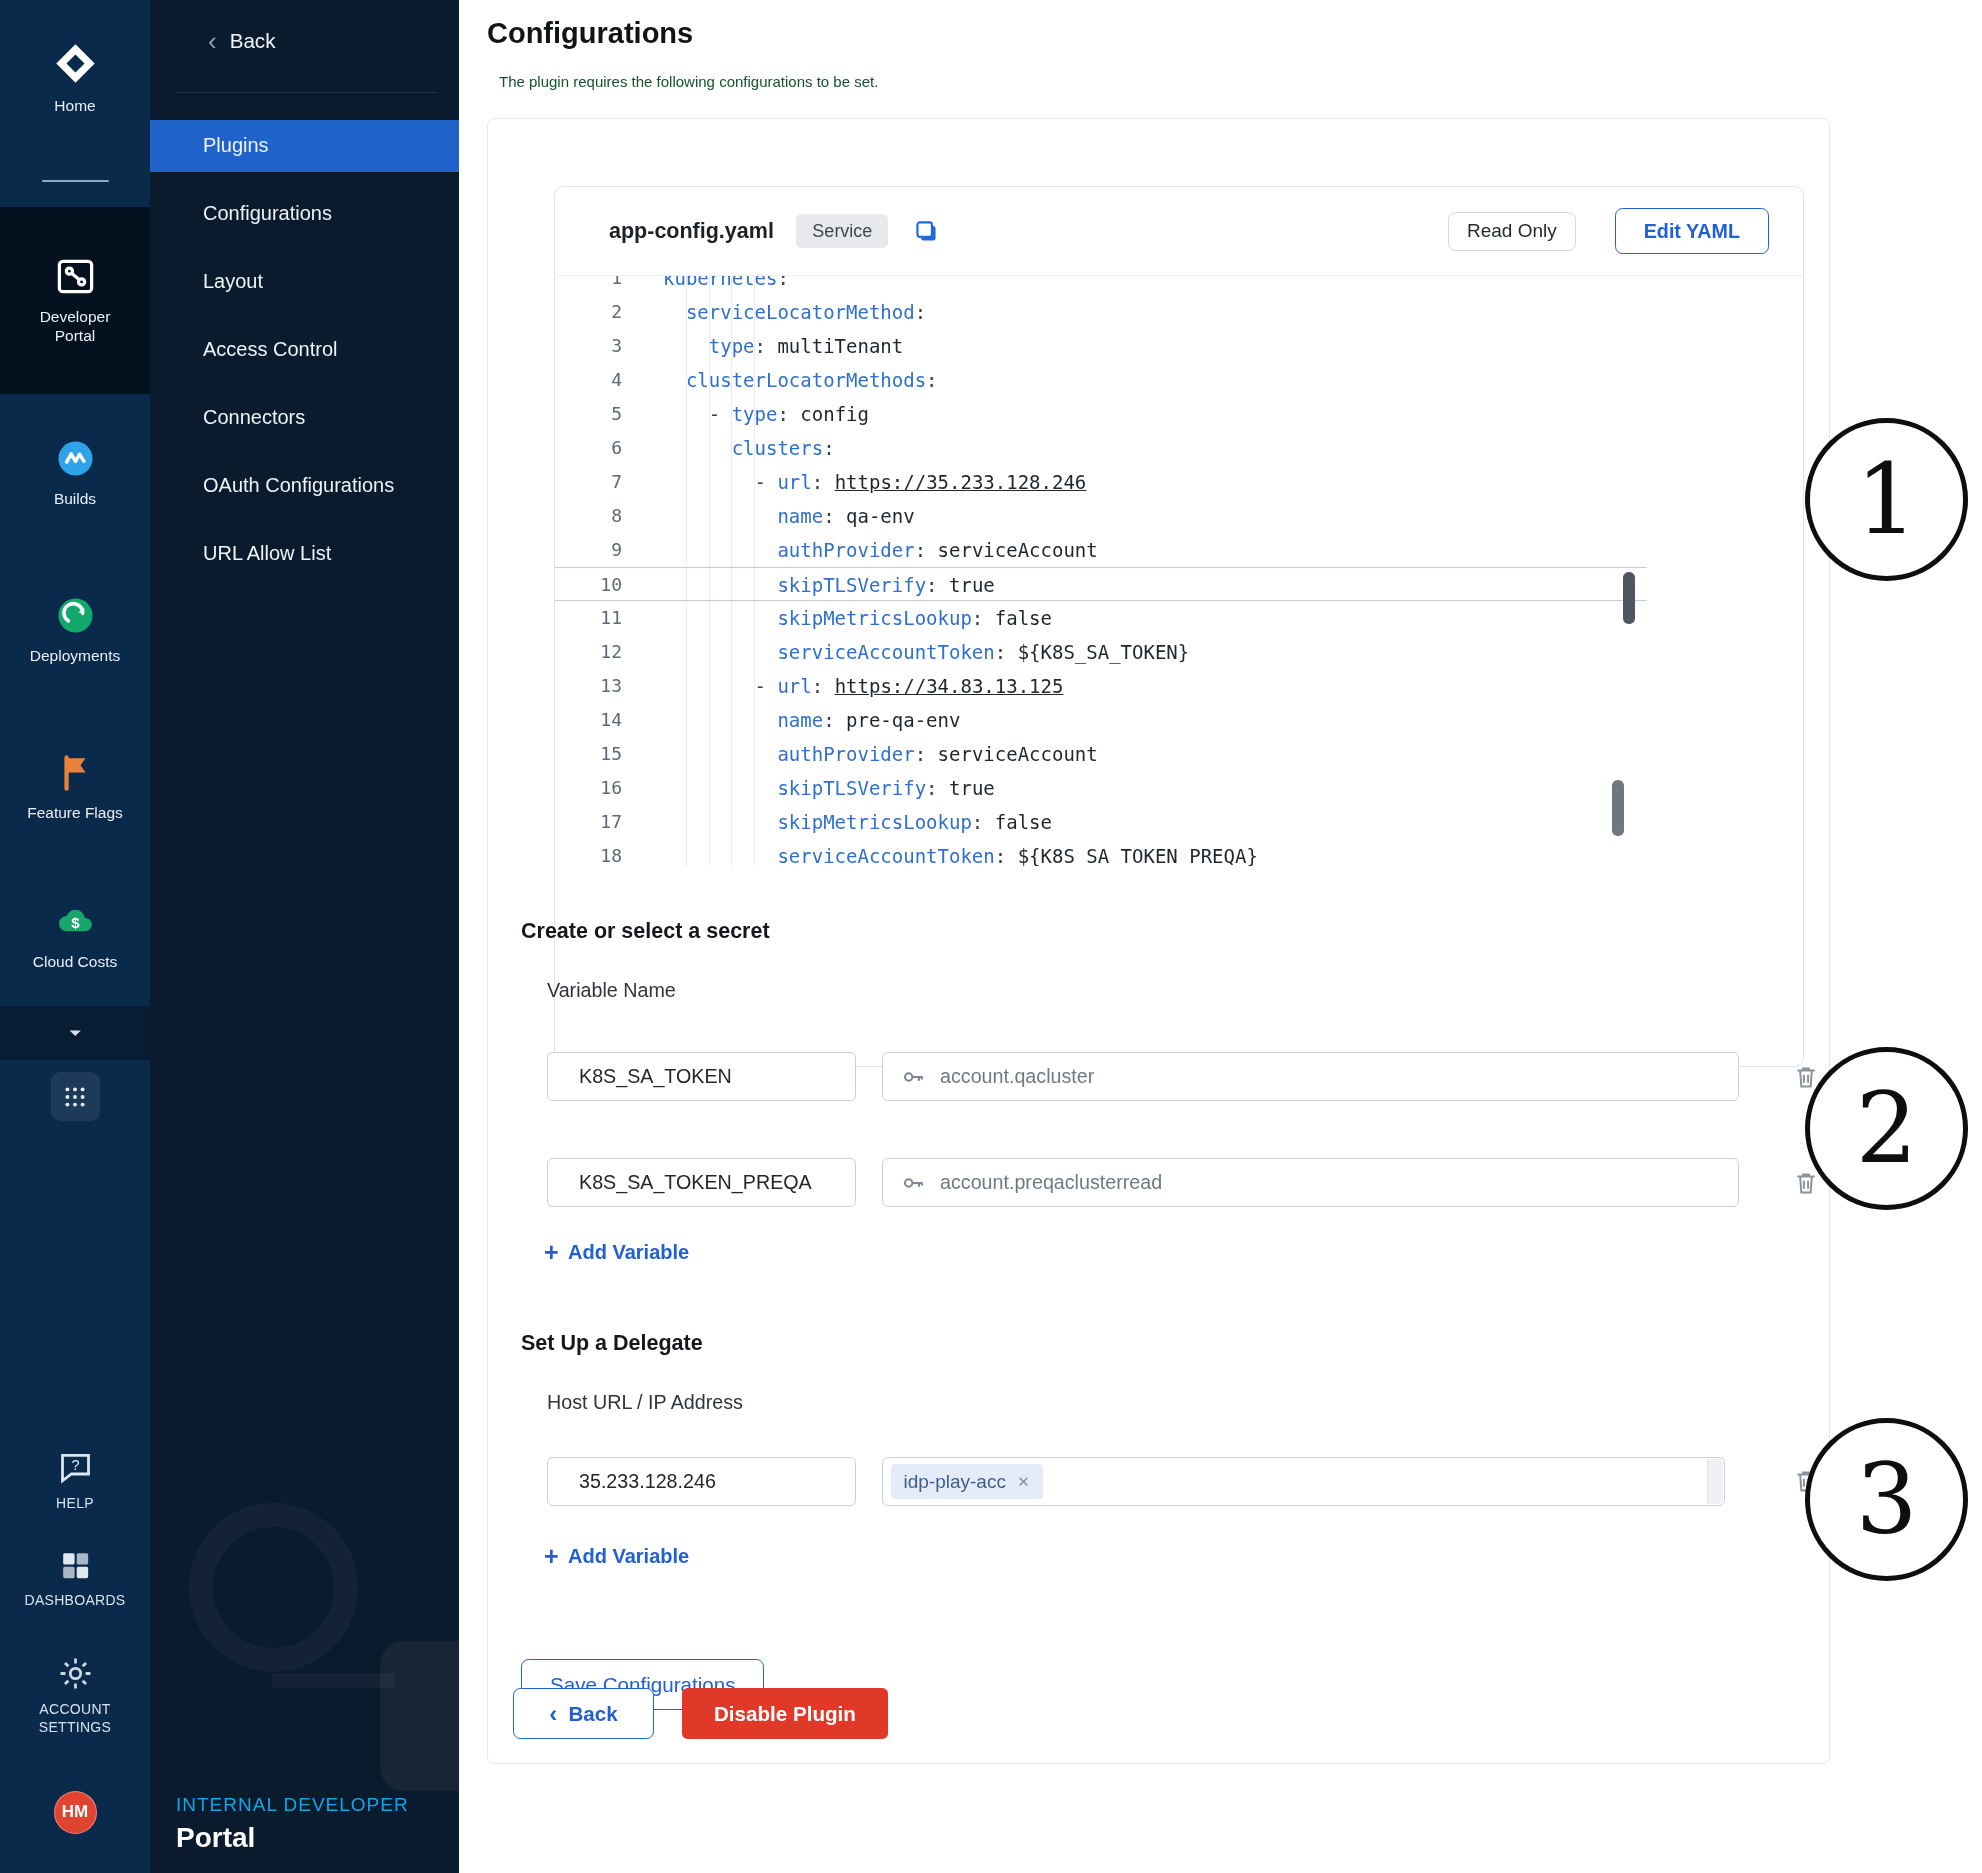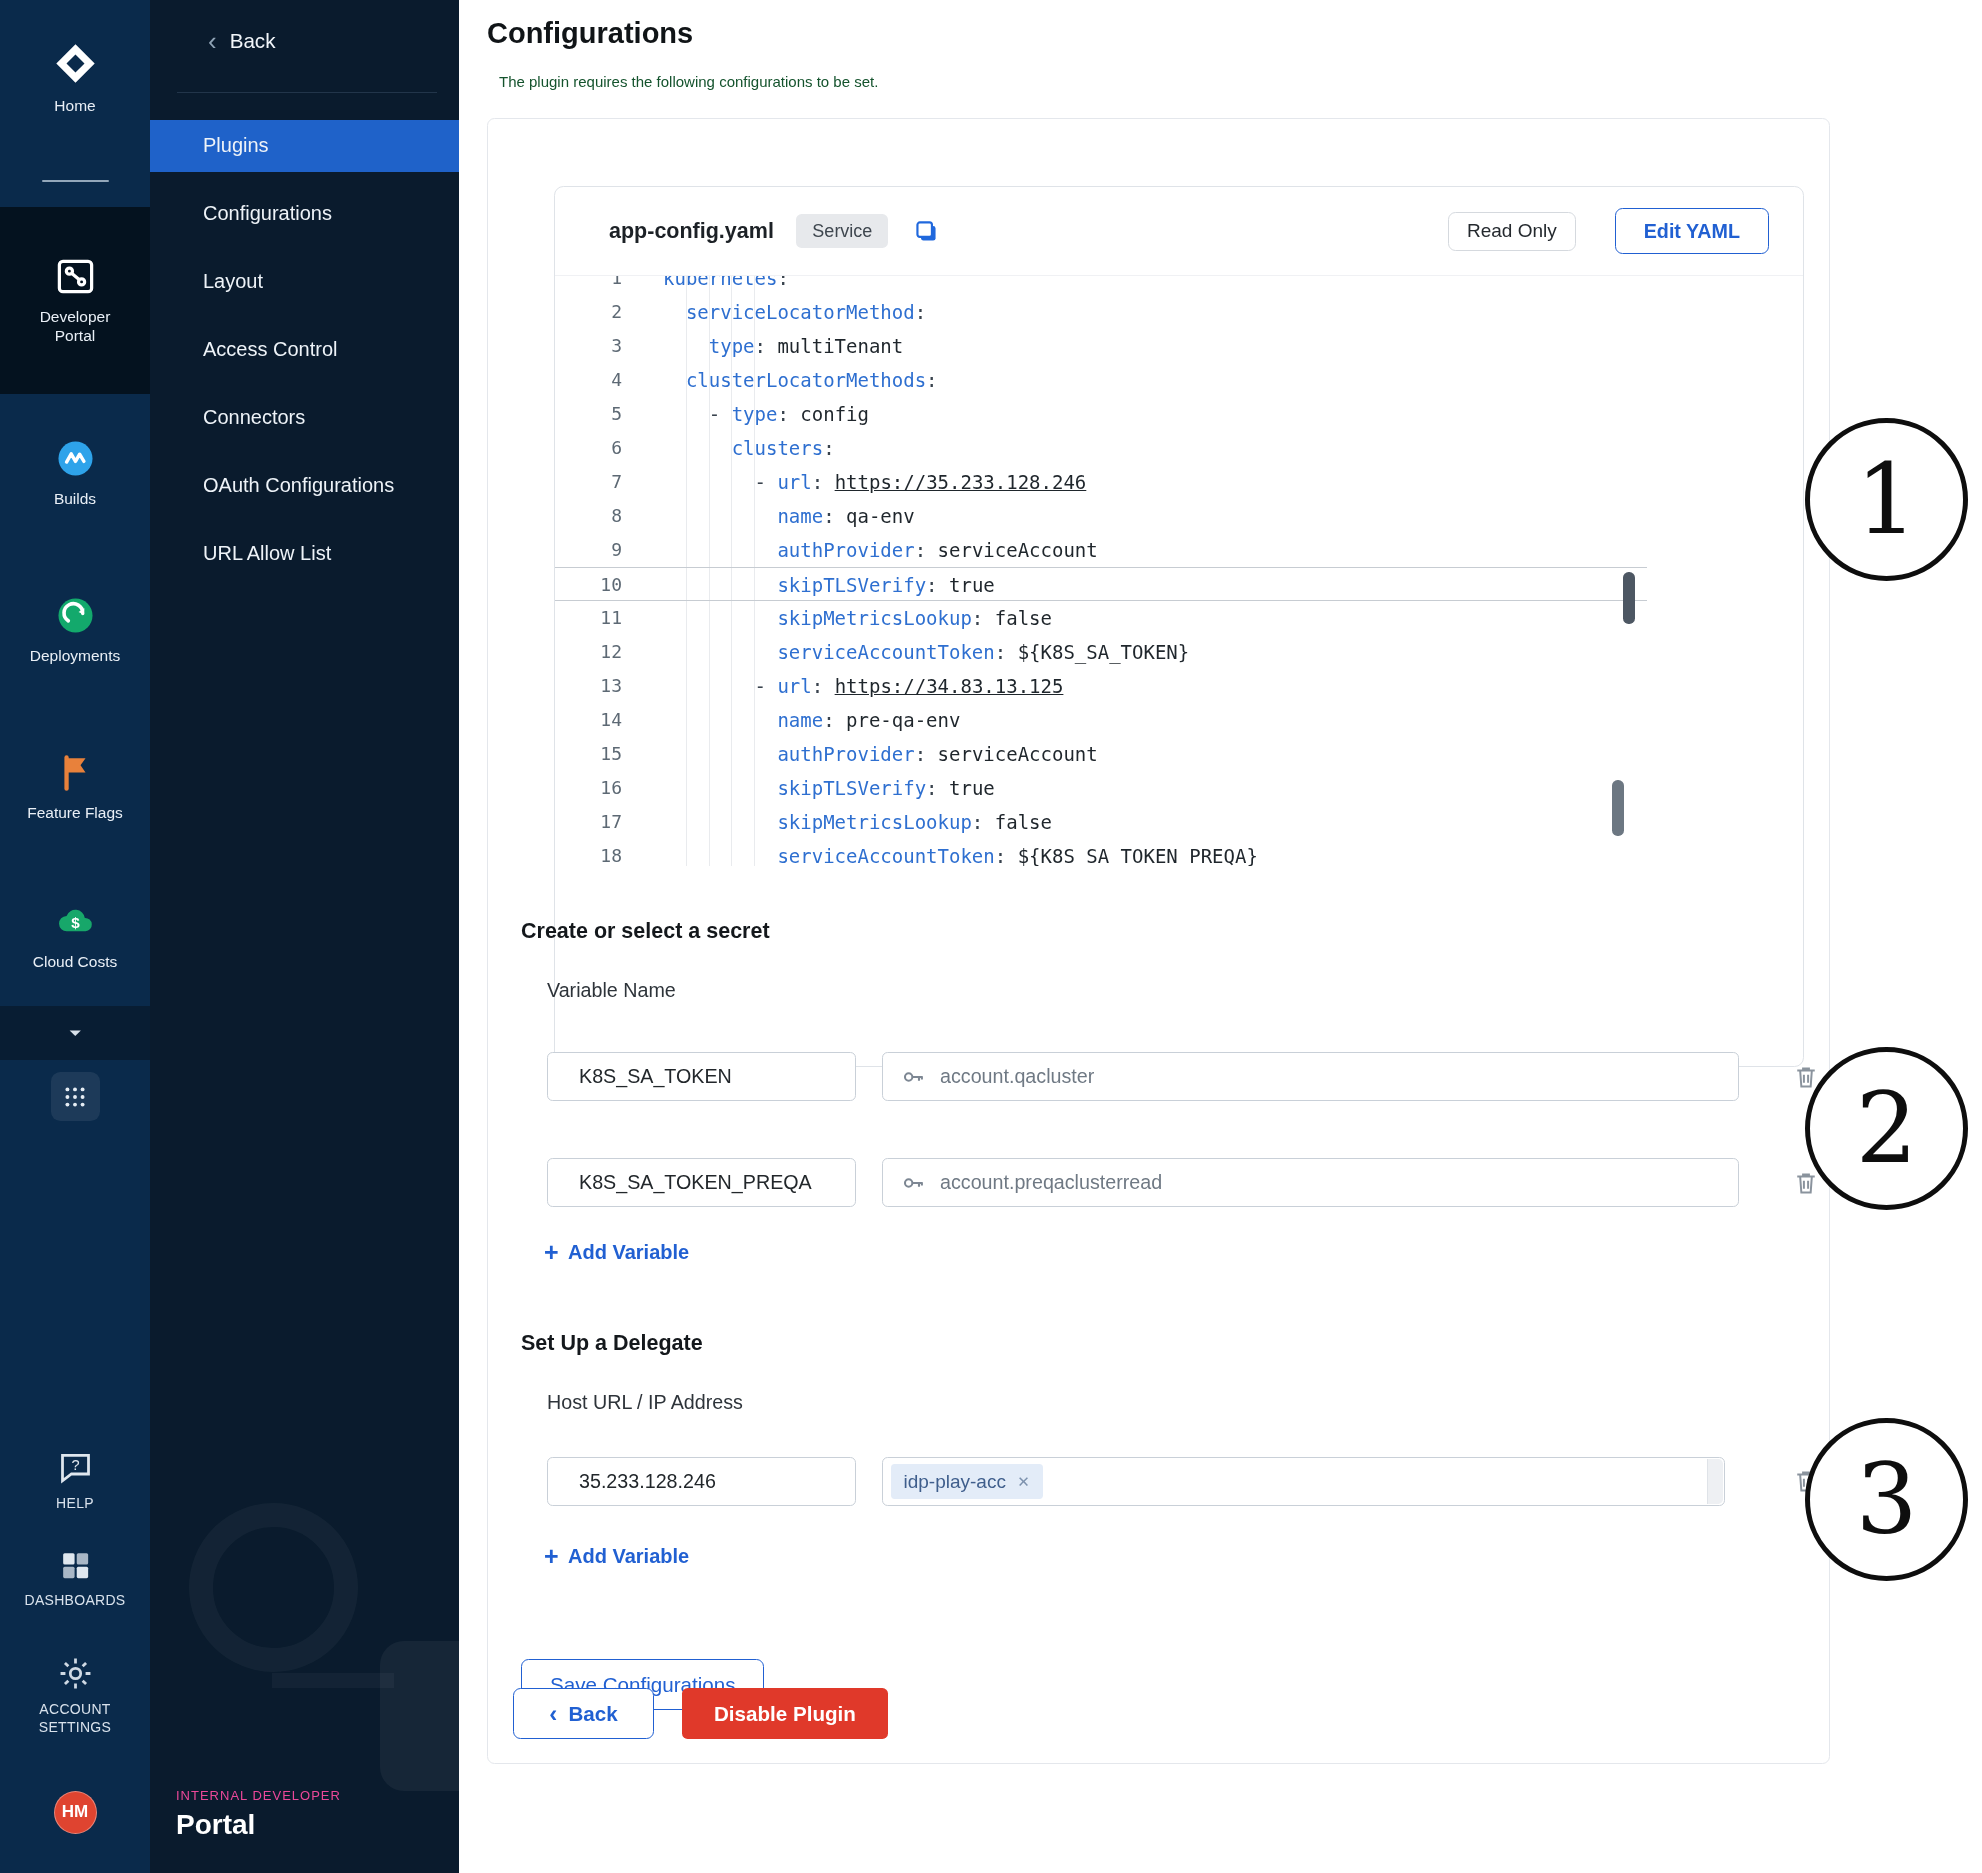--- a/index.html
+++ b/index.html
@@ -34,21 +34,21 @@
   .deco-square { position:absolute; left:230px; top:1641px; width:150px; height:150px; border-radius:24px; background:rgba(255,255,255,.05); }
   .deco-line { position:absolute; left:122px; top:1673px; width:122px; height:15px; background:rgba(255,255,255,.04); }
   .back-row { position:absolute; left:58px; top:28px; display:flex; align-items:center; gap:13px; cursor:pointer; }
   .back-chev { color:#8fa3b5; font-size:26px; line-height:1; }
   .back-label { color:#f2f6fa; font-size:20.6px; }
   .side-divider { position:absolute; left:27px; top:92px; width:260px; height:0.9px; background:#22354a; }
   .side-menu { position:absolute; left:0; top:112px; width:309px; }
   .side-item { height:68px; display:flex; align-items:center; padding-left:53px; font-size:20px; color:#eef3f8; cursor:pointer; }
   .side-item.active { background:#1f62c9; height:52px; margin:7.5px 0 8.4px 0; }
   .side-footer { position:absolute; left:26px; top:1788px; }
-  .side-footer .eyebrow { font-size:13px; letter-spacing:1px; color:#ec4899; }
+  .side-footer .eyebrow { font-size:19px; letter-spacing:1px; color:#0ea5e9;margin-top:6px; }
   .side-footer .title { margin-top:5.6px; font-size:28px; font-weight:700; color:#fff; }
 
   
   .main { position:absolute; left:459px; top:0; width:1523px; height:1874px; background:#fff; }
   .page-title { position:absolute; left:28px; top:17px; font-size:29px; font-weight:700; color:#101417; }
   .page-subtitle { position:absolute; left:28px; top:73px; font-size:15px; color:#14532d;margin-left:12px; }
 
   .outer-card { position:absolute; left:28px; top:118px; width:1343px; height:1646px; background:#fff; border:0.9px solid #e4e7ec; border-radius:7.5px; }
 
   

